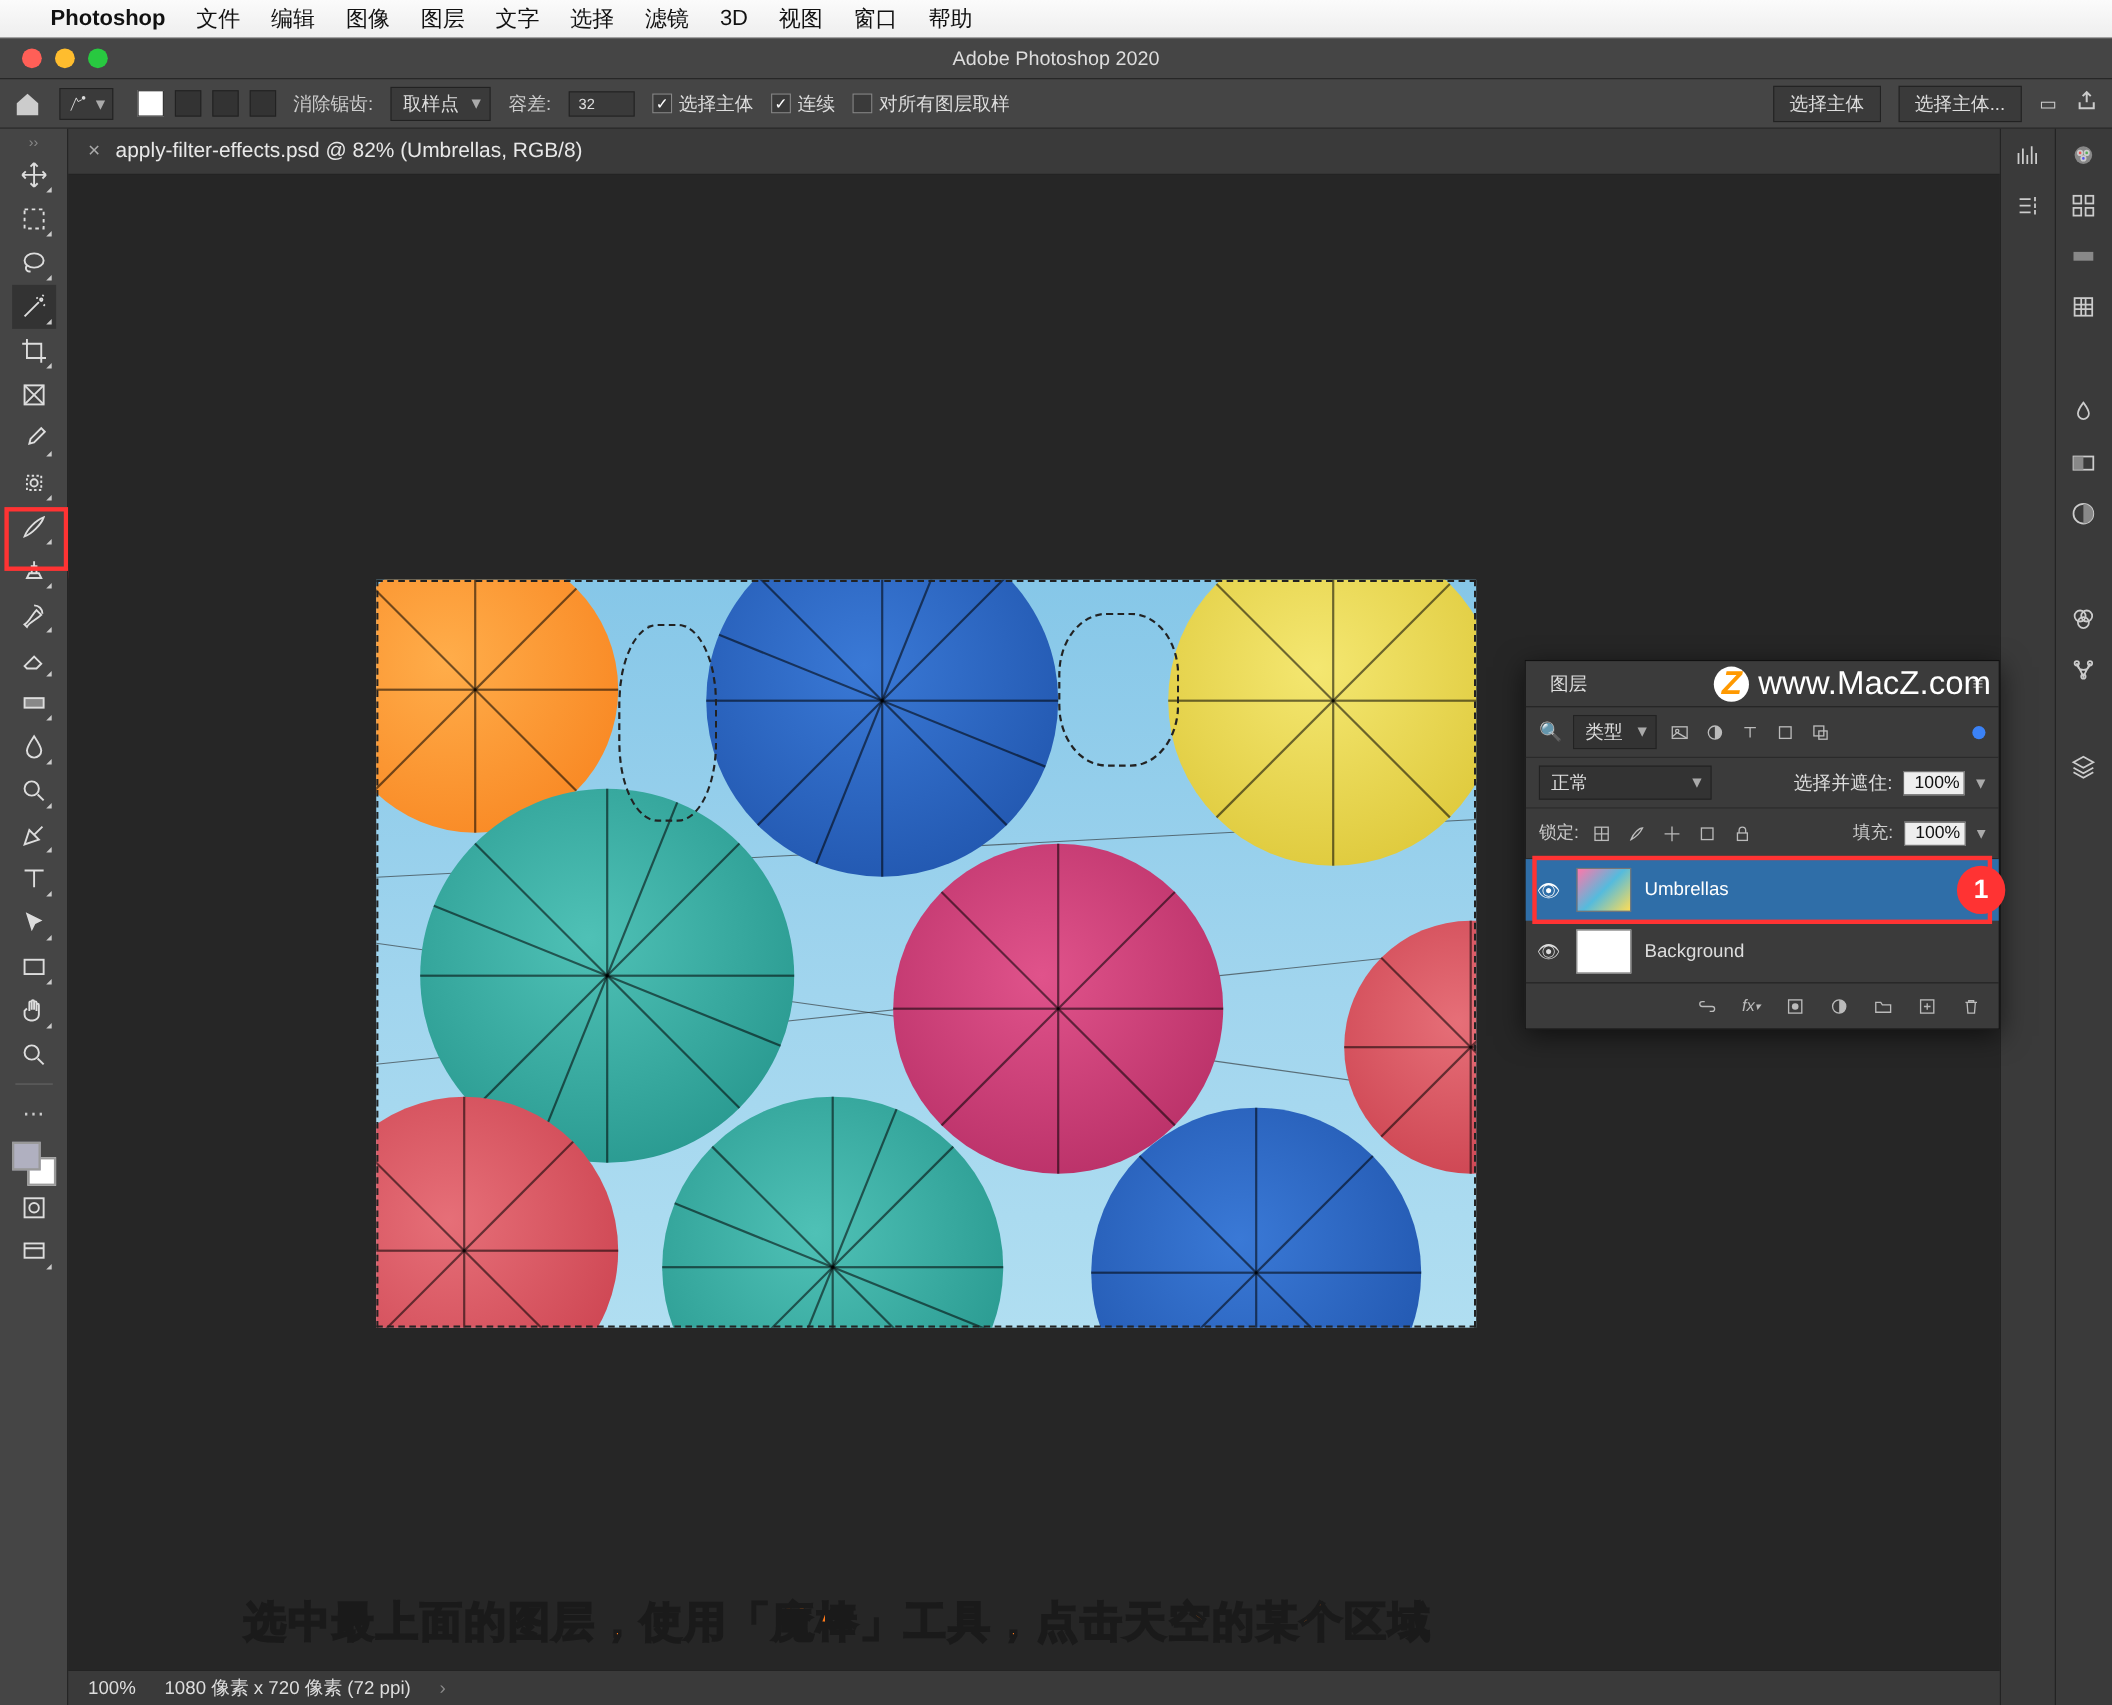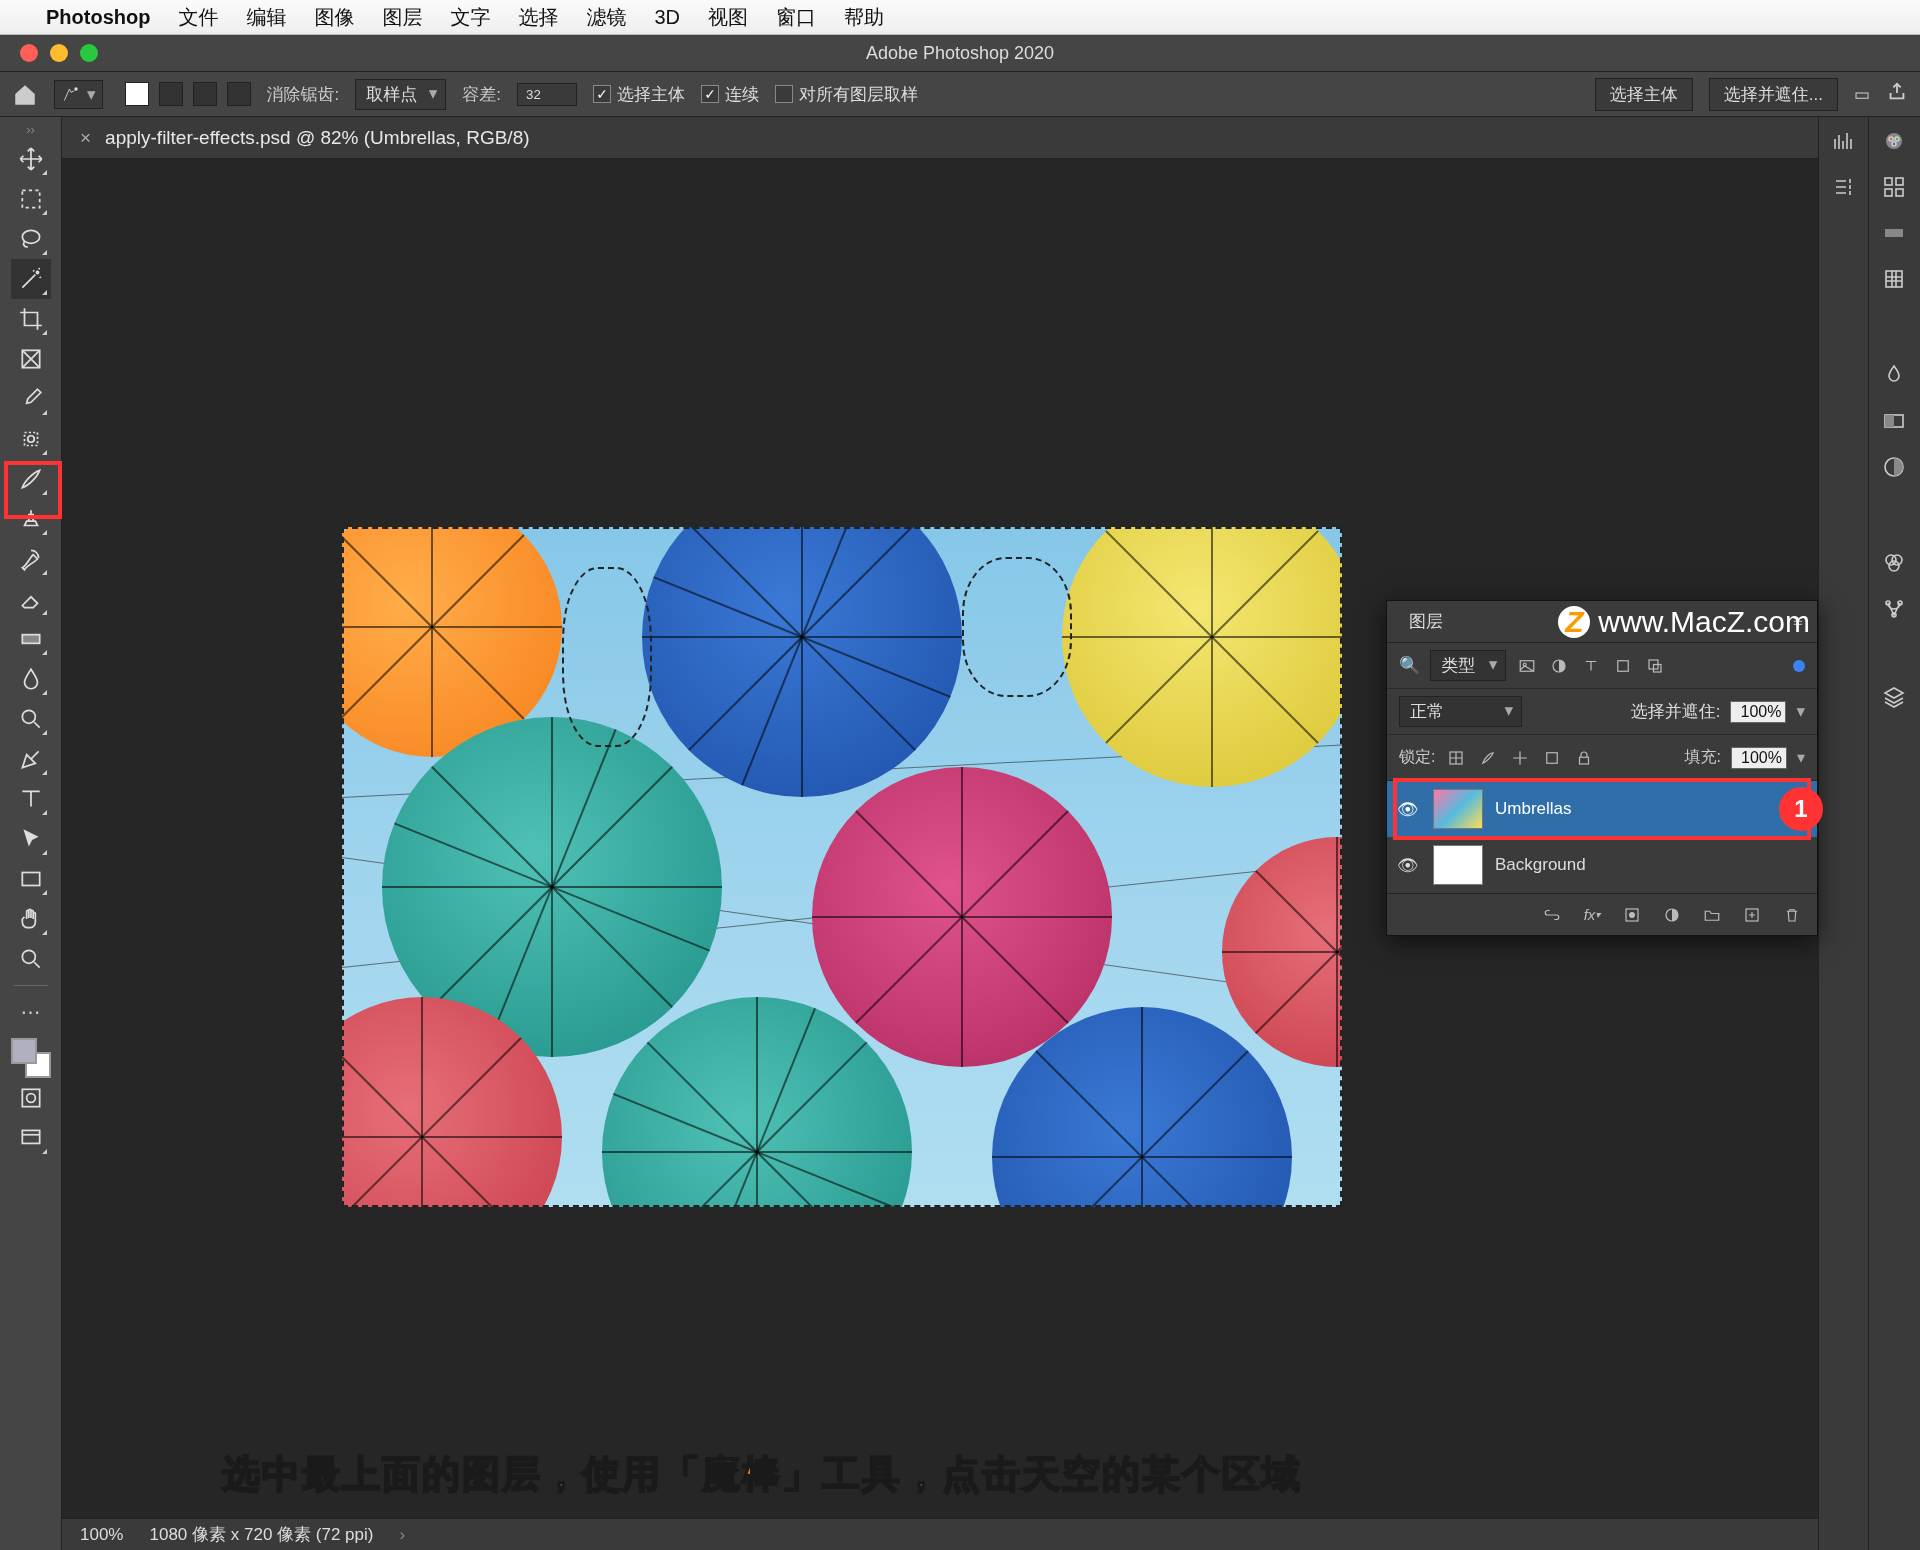--- a/index.html
+++ b/index.html
@@ -136,21 +136,21 @@
   <div class="chk">
       <span class="box">✓</span>
       <span>连续</span>
     </div>
   <div class="chk">
       <span class="box"></span>
       <span>对所有图层取样</span>
     </div>
   <div style="flex:1"></div>
   <div class="btn">选择主体</div>
-  <div class="btn">选择并遮住...</div>
+  <div class="btn">选择主体...</div>
   <div style="color:#ccc">▭</div>
   <div class="share-ic"><svg viewBox="0 0 24 24" width="22" height="22">
         <path d="M12 3v10M8 7l4-4 4 4M5 13v6h14v-6" stroke="#ccc" fill="none" stroke-width="2"></path>
       </svg></div>
 </div>
 
 <div class="workspace">
 
   <div class="toolbar">
     <div class="dbl">››</div>
@@ -490,21 +490,21 @@
     <div class="lp-ic">
         <svg viewBox="0 0 24 24">
           <rect x="4" y="4" width="12" height="12"></rect>
           <rect x="10" y="10" width="10" height="10"></rect>
         </svg>
       </div>
     <div style="flex:1"></div>
     <div class="blue-mark"></div>
   </div>
   <div class="lp-row">
-    <div class="lp-sel" style="width:123px">正常</div>
+    <div class="lp-sel" style="width:157px">正常</div>
     <div style="flex:1"></div>
     <span>选择并遮住:</span>
     <input class="mini-inp" value="100%" style="">
     <span style="color:#aaa">▾</span>
   </div>
   <div class="lp-row lock-row">
     <span>锁定:</span>
     <div class="lp-ic">
         <svg viewBox="0 0 24 24">
           <rect x="4" y="4" width="16" height="16"></rect>

